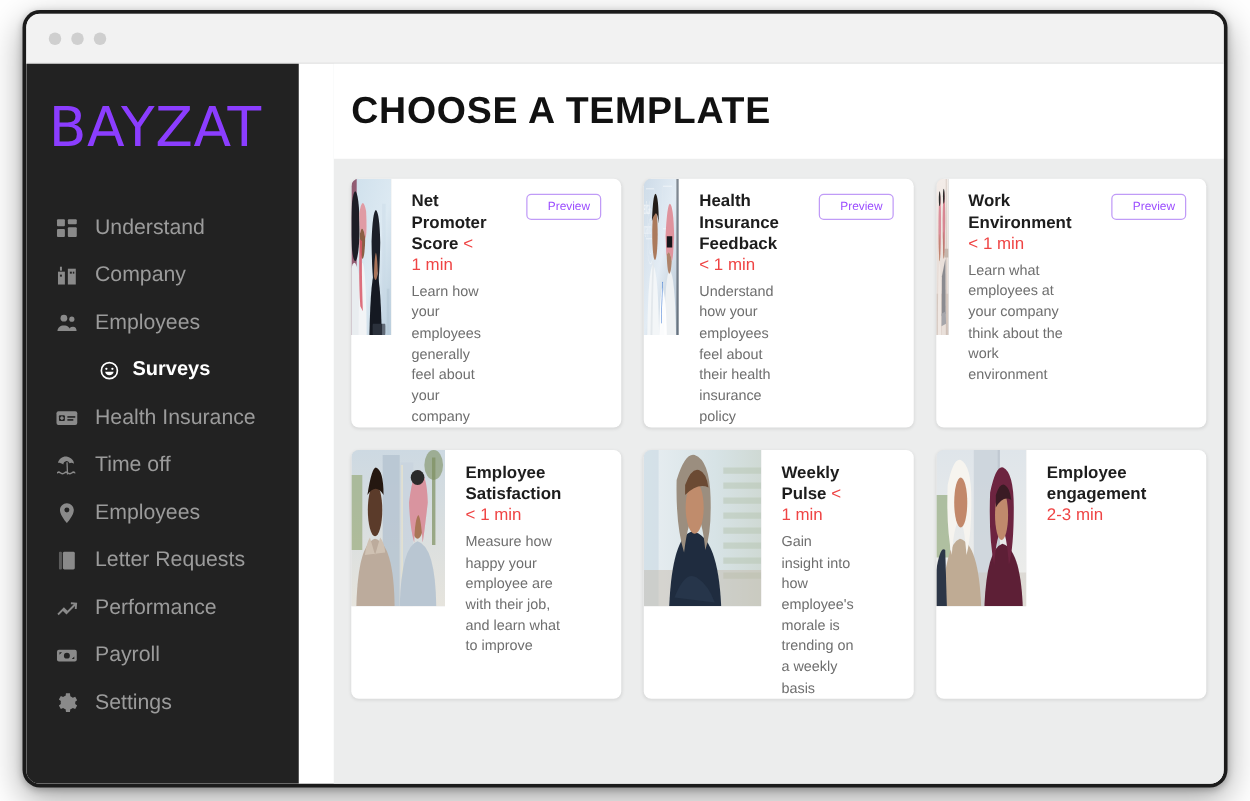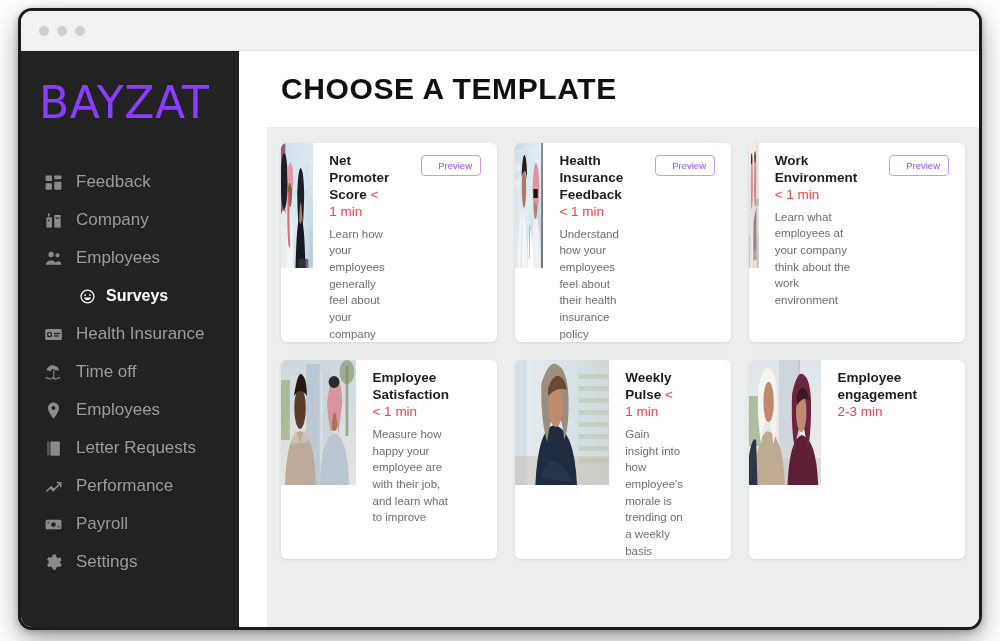--- a/index.html
+++ b/index.html
@@ -189,21 +189,21 @@
         <nav class="nav" id="nav-root">
             <div class="nav-item">
               <span class="ic">
                 <svg viewBox="0 0 24 24">
                   <rect x="2" y="3" width="8" height="7" rx="1"></rect>
                   <rect x="2" y="13" width="8" height="8" rx="1"></rect>
                   <rect x="13" y="3" width="9" height="5" rx="1"></rect>
                   <rect x="13" y="11" width="9" height="10" rx="1"></rect>
                 </svg>
               </span>
-              <span>Feedback</span>
+              <span>Understand</span>
             </div>
             <div class="nav-item">
               <span class="ic">
                 <svg viewBox="0 0 24 24">
                   <rect x="3" y="8" width="7" height="13"></rect>
                   <rect x="13" y="5" width="8" height="16"></rect>
                   <rect x="5" y="3" width="2" height="4"></rect>
                   <rect x="15" y="8" width="2" height="2" fill="#222"></rect>
                   <rect x="18" y="8" width="1.5" height="2" fill="#222"></rect>
                   <rect x="5" y="11" width="2" height="2" fill="#222"></rect>

